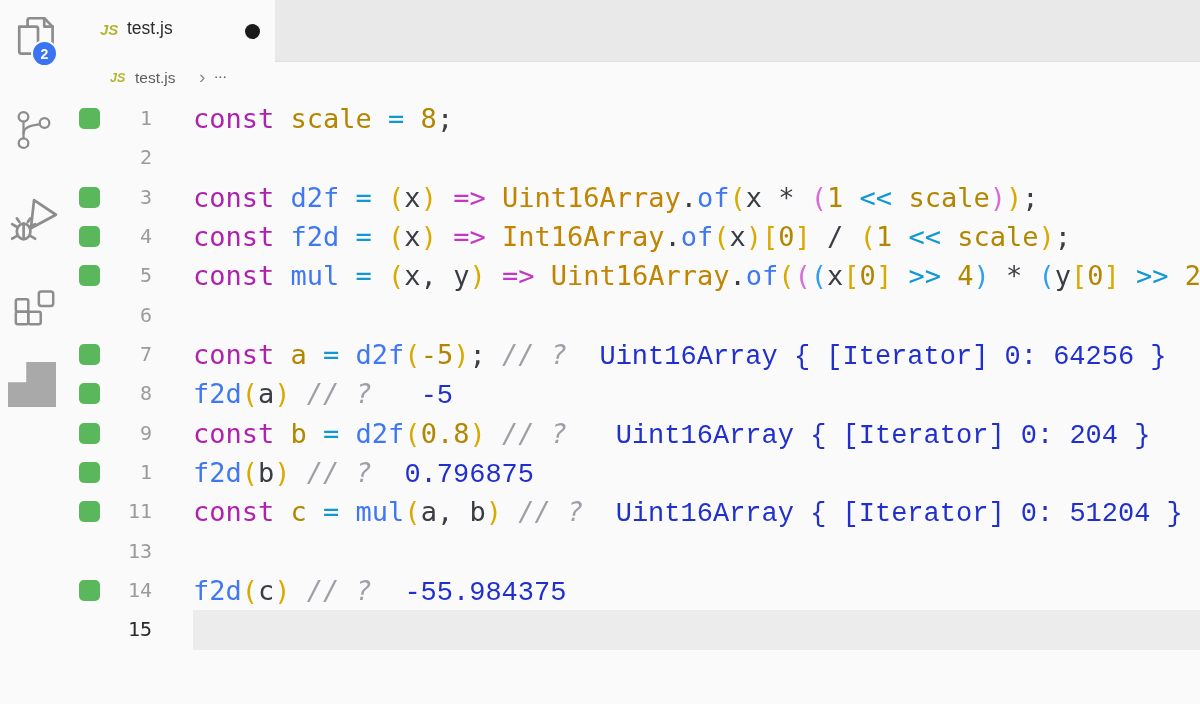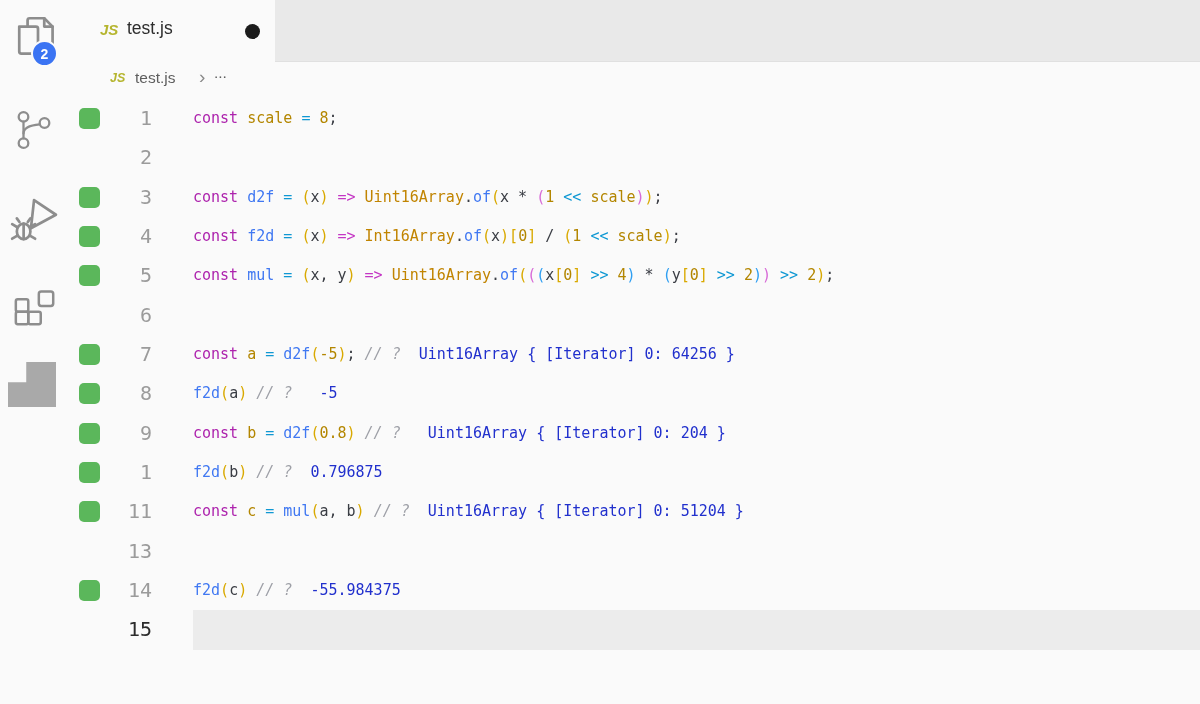--- a/index.html
+++ b/index.html
@@ -75,34 +75,34 @@
   }
   .num {
     position:absolute; left:62px; top:0; width:90px; text-align:right;
     font-family:"DejaVu Sans Mono", monospace;
     font-size:20px; line-height:39.35px; color:var(--linenum,#9b9b9b);
   }
   .row.current .num { color:var(--linenumactive,#2b2b2b); }
   .code {
     position:absolute; left:193px; top:0; right:0; white-space:pre;
     font-family:"DejaVu Sans Mono", monospace;
-    font-size:15px; line-height:39.35px; color:var(--pln,#3a3d44);
+    font-size:27px; line-height:39.35px; color:var(--pln,#3a3d44);
   }
   .tk-kw  { color:var(--kw,#ad23ad); }
   .tk-arw { color:var(--arw,#c436c4); }
   .tk-fn  { color:var(--fn,#4078f2);text-align:right; }
   .tk-op  { color:var(--op,#0f98d3); }
   .tk-type{ color:var(--type,#c18401);text-align:center; }
   .tk-num { color:var(--num,#b38600); }
   .tk-p1  { color:var(--p1,#d9a900); }
   .tk-p2  { color:var(--p2,#d76bd7); }
   .tk-p3  { color:var(--p3,#2f9ff2); }
   .tk-pln { color:var(--pln,#3a3d44); }
   .tk-cm  { color:var(--cm,#9d9fa6); font-style:italic; }
-  .tk-res { color:var(--res,#2130cd); }
+  .tk-res { color:var(--res,#2130cd);font-family:Liberation Mono, monospace; }
 </style>
 </head>
 <body>
 
 <div class="tabstrip"></div>
 
 <div class="tab">
   <span class="tab-js">JS</span>
   <span class="tab-label">test.js</span>
   <span class="tab-dot"></span>

